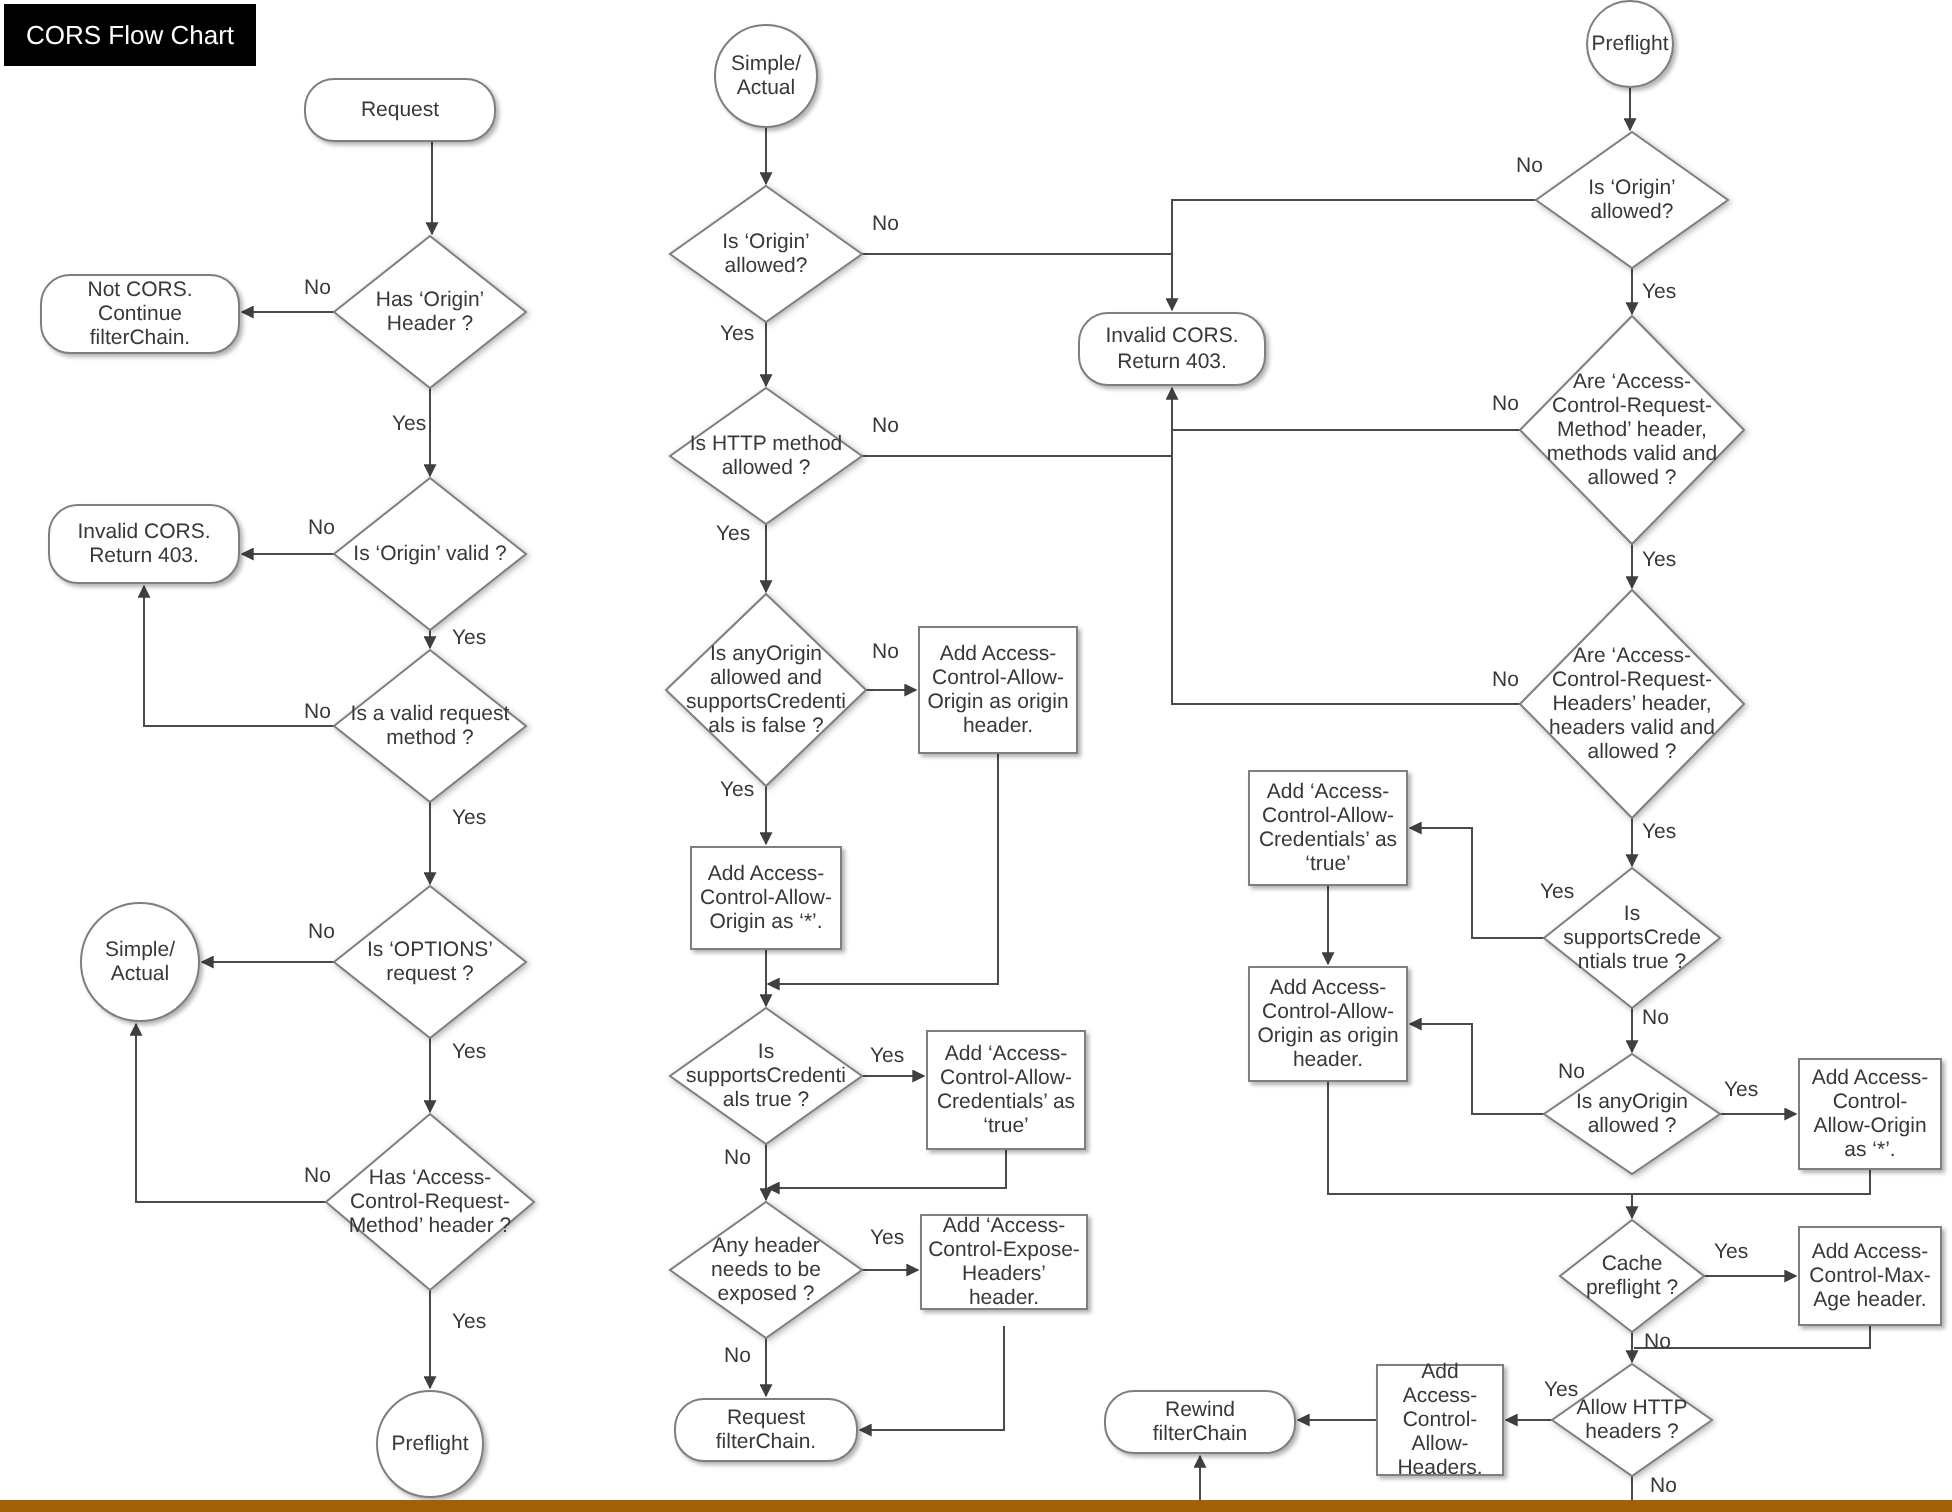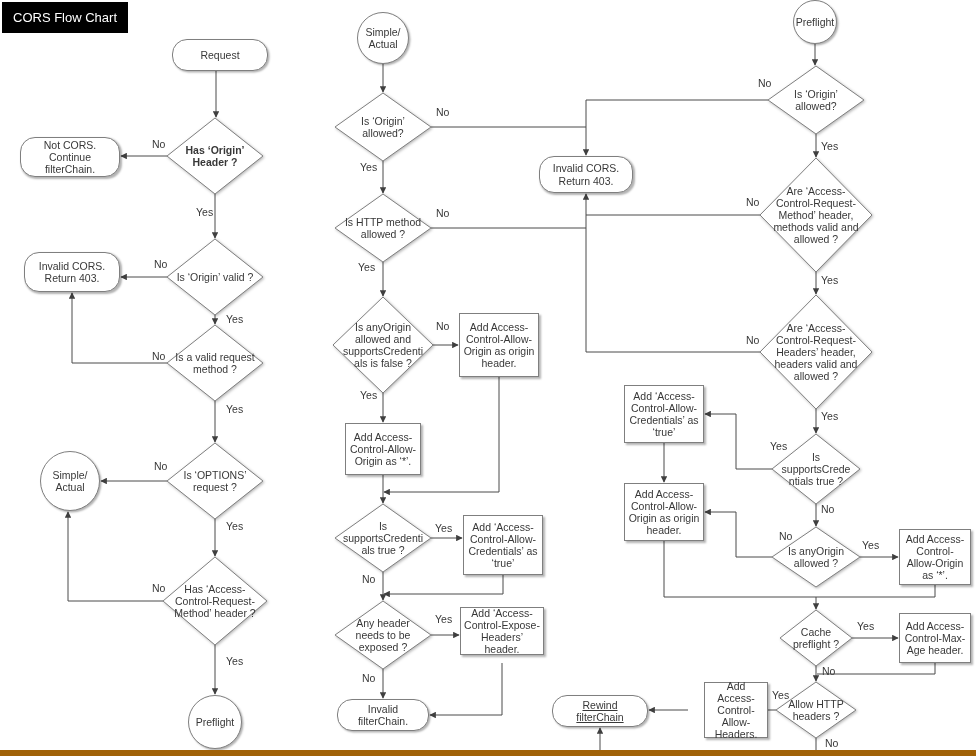--- a/index.html
+++ b/index.html
@@ -77,25 +77,25 @@
     <polyline class="edge" points="664,541 664,597 816,597 816,609" marker-end="url(#arrow)"></polyline>
     <polyline class="edge" points="935,585 935,597 816,597"></polyline>
     <polyline class="edge" points="852,638 898,638" marker-end="url(#arrow)"></polyline>
     <polyline class="edge" points="816,666 816,681" marker-end="url(#arrow)"></polyline>
     <polyline class="edge" points="935,663 935,674 817,674"></polyline>
     <polyline class="edge" points="776,710 753,710" marker-end="url(#arrow)"></polyline>
     <polyline class="edge" points="688,710 649,710" marker-end="url(#arrow)"></polyline>
     <polyline class="edge" points="816,738 816,751 600,751 600,728" marker-end="url(#arrow)"></polyline>
   </svg>
 
-  <div class="node shape-term" style="left:172px;top:39px;width:96px;height:32px;align-items:center;">
+  <div class="node shape-term" style="left:152px;top:39px;width:96px;height:32px;align-items:center;">
       <span class="lbl">Request</span>
     </div>
 
-  <div class="node diamond" style="left:167px;top:118px;width:96px;height:76px;font-weight:bold;">
+  <div class="node diamond" style="left:167px;top:118px;width:96px;height:76px;">
     <svg viewBox="0 0 100 100" preserveAspectRatio="none">
         <polygon points="50,0 100,50 50,100 0,50" fill="#fff" stroke="#7f7f7f" vector-effect="non-scaling-stroke"></polygon>
       </svg>
     <span class="lbl">Has ‘Origin’ Header ?</span>
   </div>
 
   <div class="node shape-term" style="left:20px;top:137px;width:100px;height:40px;justify-content:flex-end;">
       <span class="lbl">Not CORS. Continue filterChain.</span>
     </div>
 
@@ -188,21 +188,21 @@
         <polygon points="50,0 100,50 50,100 0,50" fill="#fff" stroke="#7f7f7f" vector-effect="non-scaling-stroke"></polygon>
       </svg>
     <span class="lbl">Any header needs to be exposed ?</span>
   </div>
 
   <div class="node shape-rect" style="left:460px;top:607px;width:84px;height:48px;">
       <span class="lbl">Add ‘Access-Control-Expose-Headers’ header.</span>
     </div>
 
   <div class="node shape-term" style="left:337px;top:699px;width:92px;height:32px;">
-      <span class="lbl">Invalid filterChain.</span>
+      <span class="lbl">Request filterChain.</span>
     </div>
 
   <div class="node shape-term" style="left:539px;top:156px;width:94px;height:37px;">
       <span class="lbl">Invalid CORS. Return 403.</span>
     </div>
 
   <div class="node shape-circle" style="left:793px;top:0px;width:44px;height:44px;">
       <span class="lbl">Preflight</span>
     </div>
 
@@ -264,25 +264,25 @@
       <span class="lbl">Add Access-Control-Max-Age header.</span>
     </div>
 
   <div class="node diamond" style="left:776px;top:682px;width:80px;height:56px;">
     <svg viewBox="0 0 100 100" preserveAspectRatio="none">
         <polygon points="50,0 100,50 50,100 0,50" fill="#fff" stroke="#7f7f7f" vector-effect="non-scaling-stroke"></polygon>
       </svg>
     <span class="lbl">Allow HTTP headers ?</span>
   </div>
 
-  <div class="node shape-rect" style="left:688px;top:682px;width:64px;height:56px;margin-left:16px;">
+  <div class="node shape-rect" style="left:688px;top:682px;width:64px;height:56px;">
       <span class="lbl">Add Access-Control-Allow-Headers.</span>
     </div>
 
-  <div class="node shape-term" style="left:552px;top:695px;width:96px;height:32px;text-decoration:underline;">
+  <div class="node shape-term" style="left:552px;top:695px;width:96px;height:32px;">
       <span class="lbl">Rewind filterChain</span>
     </div>
 
   <span class="edge-label" style="left:152px;top:138px;">No</span>
   <span class="edge-label" style="left:196px;top:206px;">Yes</span>
   <span class="edge-label" style="left:154px;top:258px;">No</span>
   <span class="edge-label" style="left:226px;top:313px;">Yes</span>
   <span class="edge-label" style="left:152px;top:350px;">No</span>
   <span class="edge-label" style="left:226px;top:403px;">Yes</span>
   <span class="edge-label" style="left:154px;top:460px;">No</span>

